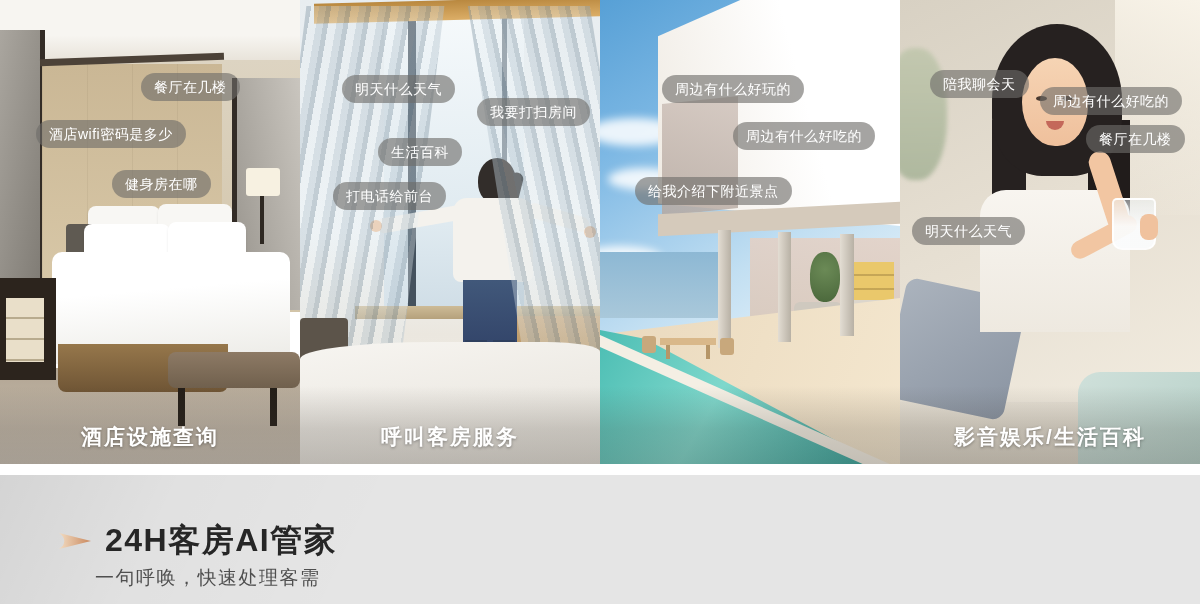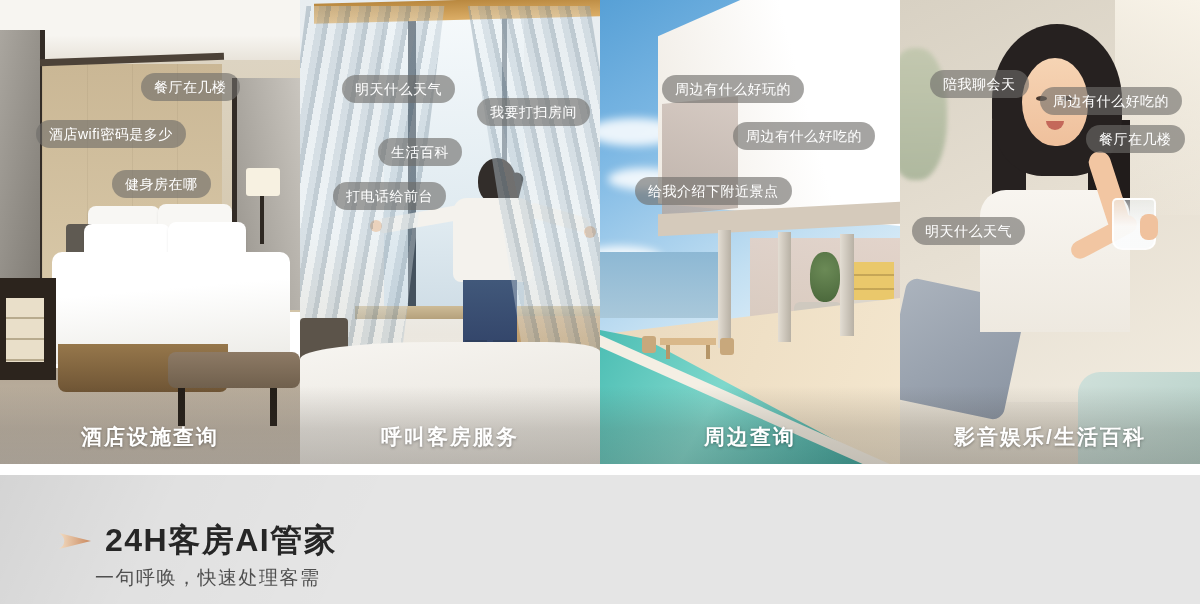--- a/index.html
+++ b/index.html
@@ -243,21 +243,20 @@
       <div class="shape p3-pillar p3-pil3"></div>
       <div class="shape p3-table"></div>
       <div class="shape p3-tleg1"></div>
       <div class="shape p3-tleg2"></div>
       <div class="shape p3-chair1"></div>
       <div class="shape p3-chair2"></div>
       <div class="tag" style="left:62px;top:75px;">周边有什么好玩的</div>
       <div class="tag" style="left:133px;top:122px;">周边有什么好吃的</div>
       <div class="tag" style="left:35px;top:177px;">给我介绍下附近景点</div>
       <div class="panel-shade"></div>
-      <div class="panel-caption">周边查询</div>
     </div>
 
     <div class="panel">
       <div class="shape p4-bg"></div>
       <div class="shape p4-window-light"></div>
       <div class="shape p4-plant"></div>
       <div class="shape p4-couch"></div>
       <div class="shape p4-pillow"></div>
       <div class="shape p4-hairfall-l"></div>
       <div class="shape p4-hairfall-r"></div>

